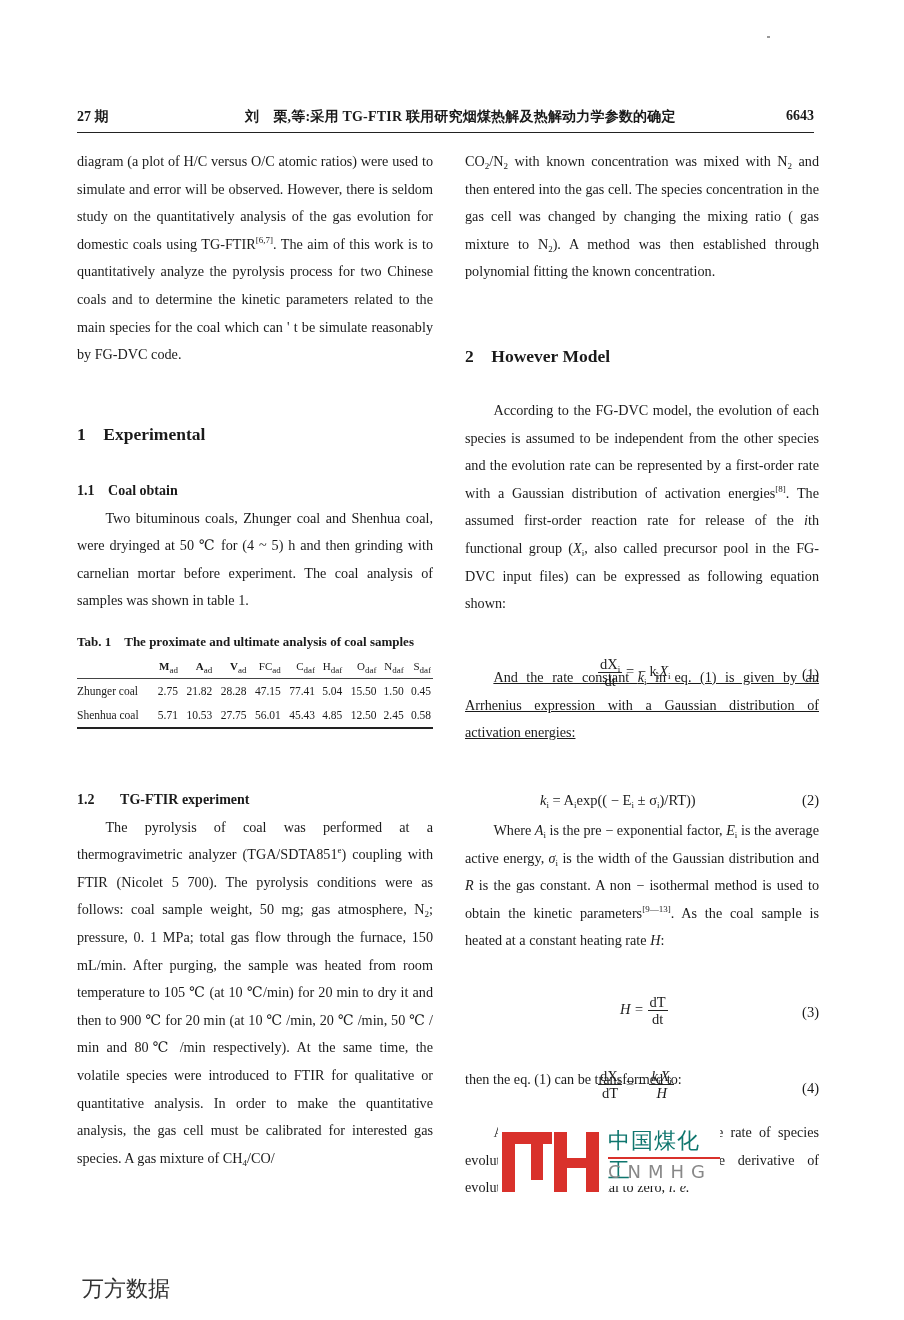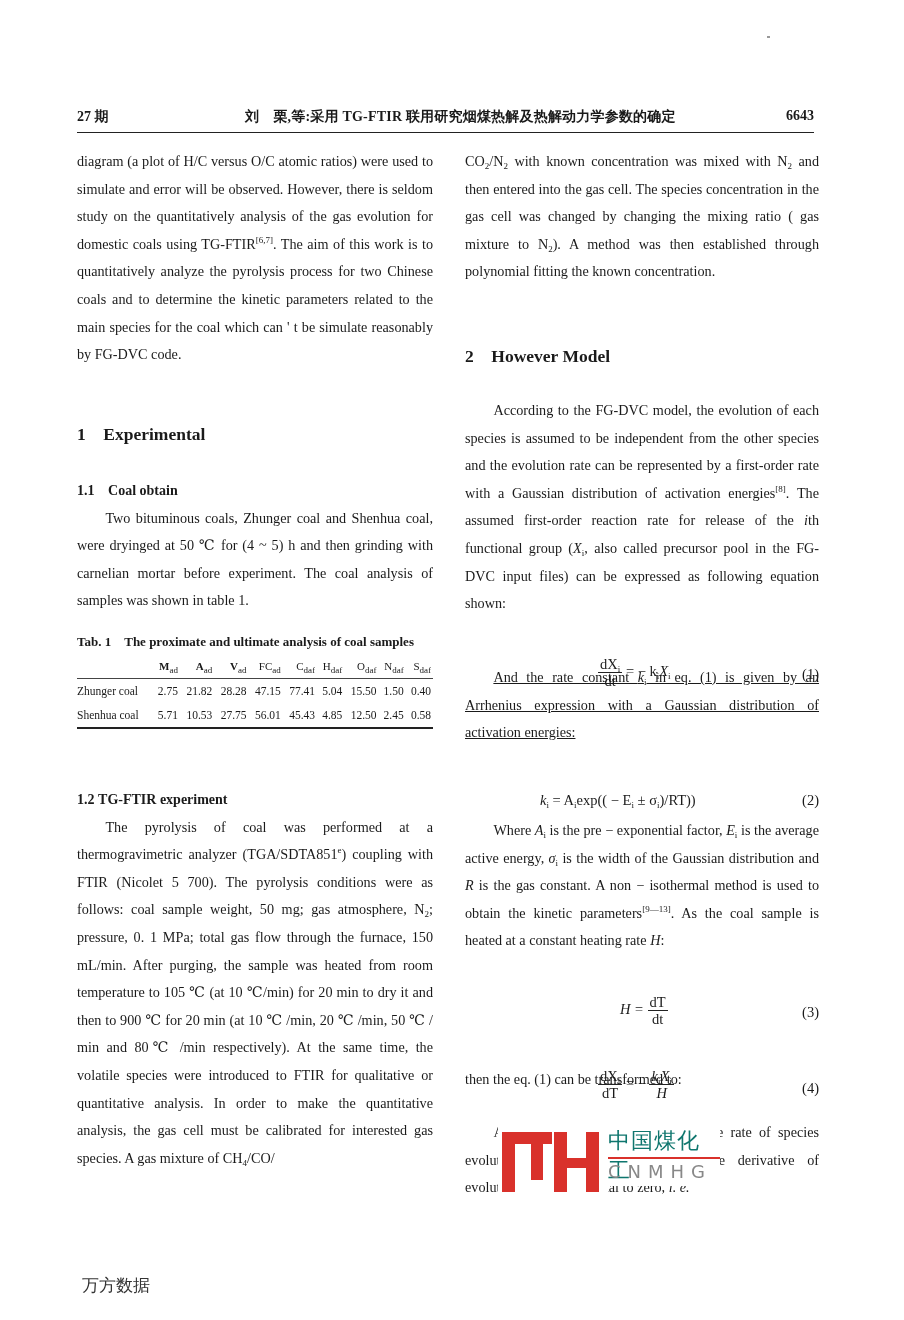--- a/index.html
+++ b/index.html
@@ -31,21 +31,21 @@
   .rule-thin { border-top:1px solid #444; }
   .hdr td { font-size:11px; }
   .num { text-align:right; padding-right:2px !important; }
 
   .eq { position:absolute; font-size:14.5px; }
   .frac { display:inline-block; vertical-align:middle; text-align:center; }
   .frac .n { display:block; border-bottom:1px solid #222; padding:0 2px; line-height:16px; }
   .frac .d { display:block; line-height:16px; }
   .eqnum { position:absolute; right:0; }
 
-  .footer { left:82px; top:1274px; font-family:"DejaVu Sans", sans-serif; font-size:17px; color:#333;text-align:right; }
+  .footer { left:82px; top:1274px; font-family:"DejaVu Sans", sans-serif; font-size:22px; color:#333;text-align:right; }
   .wm { left:498px; top:1124px; width:222px; height:74px; }
   .wm .bar { position:absolute; background:#d9312b; }
   .wm .cn { position:absolute; left:110px; top:2px; font-family:Liberation Serif, serif; font-size:22px; color:#0f766e; letter-spacing:1px; }
   .wm .line { position:absolute; left:110px; top:33px; width:112px; border-top:2px solid #d9312b; }
   .wm .en { position:absolute; left:110px; top:37px; font-family:"DejaVu Sans", sans-serif; font-size:18px; color:#888; letter-spacing:7px; }
   .speck { left:767px; top:36px; width:3px; height:2px; background:#999; }
 </style>
 </head>
 <body>
 
@@ -96,21 +96,21 @@
     <tr>
       <td class="rule-thin">Zhunger coal</td>
       <td class="rule-thin num">2.75</td>
       <td class="rule-thin num">21.82</td>
       <td class="rule-thin num">28.28</td>
       <td class="rule-thin num">47.15</td>
       <td class="rule-thin num">77.41</td>
       <td class="rule-thin num">5.04</td>
       <td class="rule-thin num">15.50</td>
       <td class="rule-thin num">1.50</td>
-      <td class="rule-thin num">0.40</td>
+      <td class="rule-thin num">0.45</td>
     </tr>
     <tr>
       <td>Shenhua coal</td>
       <td class="num">5.71</td>
       <td class="num">10.53</td>
       <td class="num">27.75</td>
       <td class="num">56.01</td>
       <td class="num">45.43</td>
       <td class="num">4.85</td>
       <td class="num">12.50</td>
@@ -120,21 +120,21 @@
     <tr>
           <td class="rule-thick" colspan="10" style="height:2px;"></td>
         </tr>
   </tbody>
     </table>
 </div>
 
 <div class="col colL" style="top:786px;">
   <div>
     <span class="sub">1.2</span>
-    <span class="sub" style="margin-left:0;">TG-FTIR experiment</span>
+    <span class="sub" style="margin-left:22px;">TG-FTIR experiment</span>
   </div>
   <p class="p ind"><span>The pyrolysis of coal was performed at a thermogravimetric analyzer (TGA/SDTA851</span><sup>e</sup><span>) coupling with FTIR (Nicolet 5 700). The pyrolysis conditions were as follows: coal sample weight, 50 mg; gas atmosphere, N</span><sub>2</sub><span>; pressure, 0. 1 MPa; total gas flow through the furnace, 150 mL/min. After purging, the sample was heated from room temperature to 105 ℃ (at 10 ℃/min) for 20 min to dry it and then to 900 ℃ for 20 min (at 10 ℃ /min, 20 ℃ /min, 50 ℃ / min and 80℃ /min respectively). At the same time, the volatile species were introduced to FTIR for qualitative or quantitative analysis. In order to make the quantitative analysis, the gas cell must be calibrated for interested gas species. A gas mixture of CH</span><sub>4</sub><span>/CO/</span></p>
 </div>
 
 <div class="col colR" style="top:148px;">
   <p class="p"><span>CO</span><sub>2</sub><span>/N</span><sub>2</sub><span> with known concentration was mixed with N</span><sub>2</sub><span> and then entered into the gas cell. The species concentration in the gas cell was changed by changing the mixing ratio ( gas mixture to N</span><sub>2</sub><span>). A method was then established through polynomial fitting the known concentration.</span></p>
 </div>
 
 <div class="col colR" style="top:343px;">
   <span class="sec">2</span>

